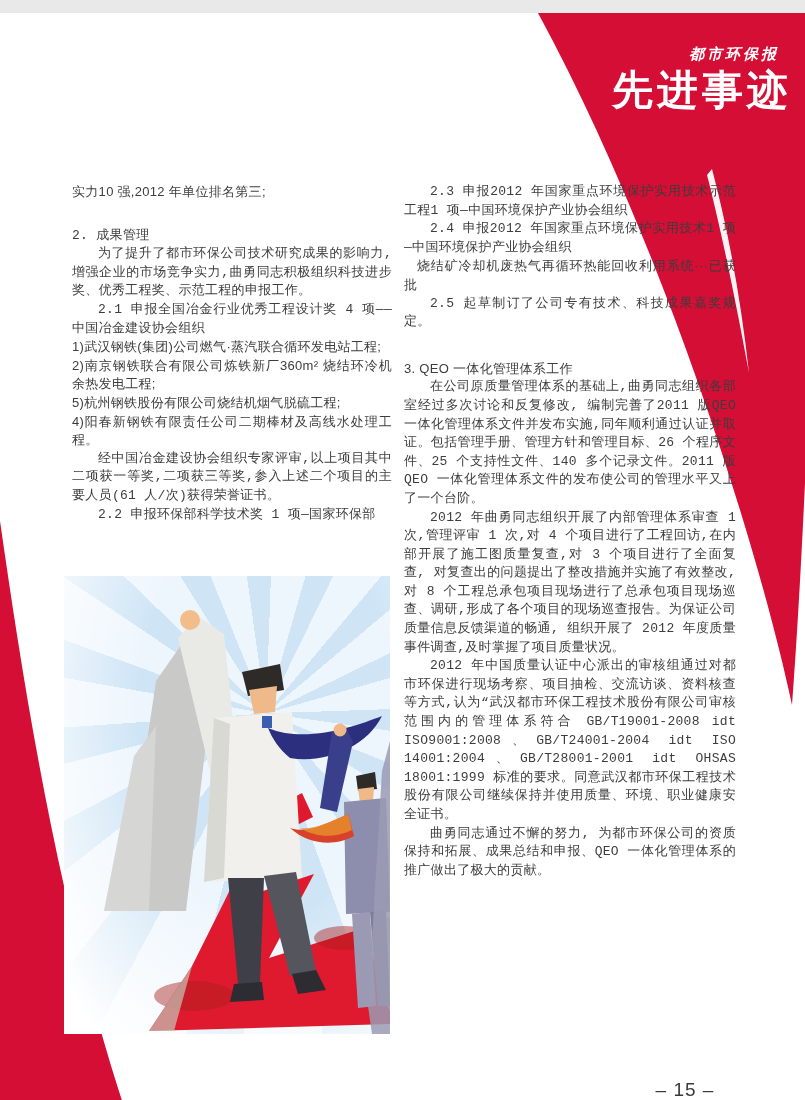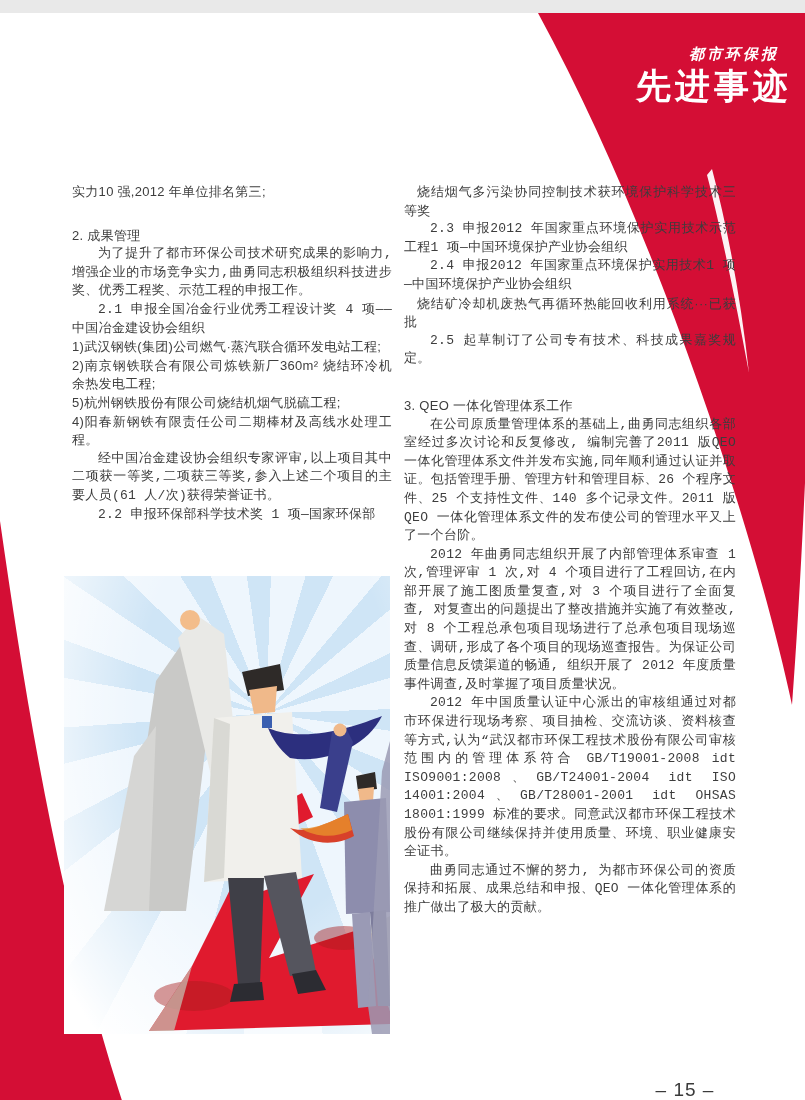--- a/index.html
+++ b/index.html
@@ -13,38 +13,38 @@
   .swoosh-top   { position:absolute; top:0; left:0; }
   .swoosh-bottom{ position:absolute; top:500px; left:0; }
   
   .masthead {
     position:absolute; top:32px; right:46px;
     color:#ffffff; font-size:15px; font-weight:bold; font-style:italic;
     letter-spacing:3px; z-index:3;
   }
   .main-title {
     position:absolute; top:50px; right:33px;
-    color:#ffffff; font-size:35px; font-weight:bold;
+    color:#ffffff; font-size:41px; font-weight:bold;
     font-family:"Liberation Serif", serif;
     letter-spacing:4px; z-index:3;
   }
   
   .col {
     position:absolute; top:170px;
     color:#3d3d3d; z-index:2;
   }
   .col-left  { left:72px;  width:320px; }
   .col-right { left:404px; width:332px; }
   .para {
     margin:0; font-size:13px; line-height:18.6px;
     text-align:justify; letter-spacing:0.3px;
   }
   .para.indent    { text-indent:2em;font-family:Liberation Mono, monospace; }
   .para.indent-sm { text-indent:1em; }
-  .para.gap-before  { margin-top:25px; }
+  .para.gap-before  { margin-top:25px;font-family:Liberation Mono, monospace; }
   .para.gap-before2 { margin-top:28px; }
   
   .illustration {
     position:absolute; left:64px; top:563px; width:326px; height:458px;
     z-index:1;
     background:
       radial-gradient(ellipse at 62% 30%, rgba(255,255,255,0) 0%, rgba(255,255,255,0) 45%, #ffffff 92%),
       repeating-conic-gradient(from -8deg at 62% 30%, #cfe5f6 0deg 10deg, #eef6fd 10deg 24deg);
   }
   .illustration svg { position:absolute; left:0; top:0; }
@@ -78,21 +78,20 @@
       <p class="para indent">为了提升了都市环保公司技术研究成果的影响力,增强企业的市场竞争实力,曲勇同志积极组织科技进步奖、优秀工程奖、示范工程的申报工作。</p>
       <p class="para indent">2.1 申报全国冶金行业优秀工程设计奖 4 项——中国冶金建设协会组织</p>
       <p class="para plain">1)武汉钢铁(集团)公司燃气·蒸汽联合循环发电站工程;</p>
       <p class="para plain">2)南京钢铁联合有限公司炼铁新厂360m² 烧结环冷机余热发电工程;</p>
       <p class="para plain">5)杭州钢铁股份有限公司烧结机烟气脱硫工程;</p>
       <p class="para plain">4)阳春新钢铁有限责任公司二期棒材及高线水处理工程。</p>
       <p class="para indent">经中国冶金建设协会组织专家评审,以上项目其中二项获一等奖,二项获三等奖,参入上述二个项目的主要人员(61 人/次)获得荣誉证书。</p>
       <p class="para indent">2.2 申报环保部科学技术奖 1 项—国家环保部</p>
     </div>
   <div class="col col-right">
-      <p class="para indent-sm">烧结烟气多污染协同控制技术获环境保护科学技术三等奖</p>
       <p class="para indent">2.3 申报2012 年国家重点环境保护实用技术示范工程1 项—中国环境保护产业协会组织</p>
       <p class="para indent">2.4 申报2012 年国家重点环境保护实用技术1 项—中国环境保护产业协会组织</p>
       <p class="para indent-sm">烧结矿冷却机废热气再循环热能回收利用系统···已获批</p>
       <p class="para indent">2.5 起草制订了公司专有技术、科技成果嘉奖规定。</p>
       <p class="para gap-before2">3. QEO 一体化管理体系工作</p>
       <p class="para indent">在公司原质量管理体系的基础上,曲勇同志组织各部室经过多次讨论和反复修改, 编制完善了2011 版QEO 一体化管理体系文件并发布实施,同年顺利通过认证并取证。包括管理手册、管理方针和管理目标、26 个程序文件、25 个支持性文件、140 多个记录文件。2011 版 QEO 一体化管理体系文件的发布使公司的管理水平又上了一个台阶。</p>
       <p class="para indent">2012 年曲勇同志组织开展了内部管理体系审查 1 次,管理评审 1 次,对 4 个项目进行了工程回访,在内部开展了施工图质量复查,对 3 个项目进行了全面复查, 对复查出的问题提出了整改措施并实施了有效整改, 对 8 个工程总承包项目现场进行了总承包项目现场巡查、调研,形成了各个项目的现场巡查报告。为保证公司质量信息反馈渠道的畅通, 组织开展了 2012 年度质量事件调查,及时掌握了项目质量状况。</p>
       <p class="para indent">2012 年中国质量认证中心派出的审核组通过对都市环保进行现场考察、项目抽检、交流访谈、资料核查等方式,认为“武汉都市环保工程技术股份有限公司审核范围内的管理体系符合 GB/T19001-2008 idt ISO9001:2008、GB/T24001-2004 idt ISO 14001:2004、GB/T28001-2001 idt OHSAS 18001:1999 标准的要求。同意武汉都市环保工程技术股份有限公司继续保持并使用质量、环境、职业健康安全证书。</p>
       <p class="para indent">曲勇同志通过不懈的努力, 为都市环保公司的资质保持和拓展、成果总结和申报、QEO 一体化管理体系的推广做出了极大的贡献。</p>
     </div>

